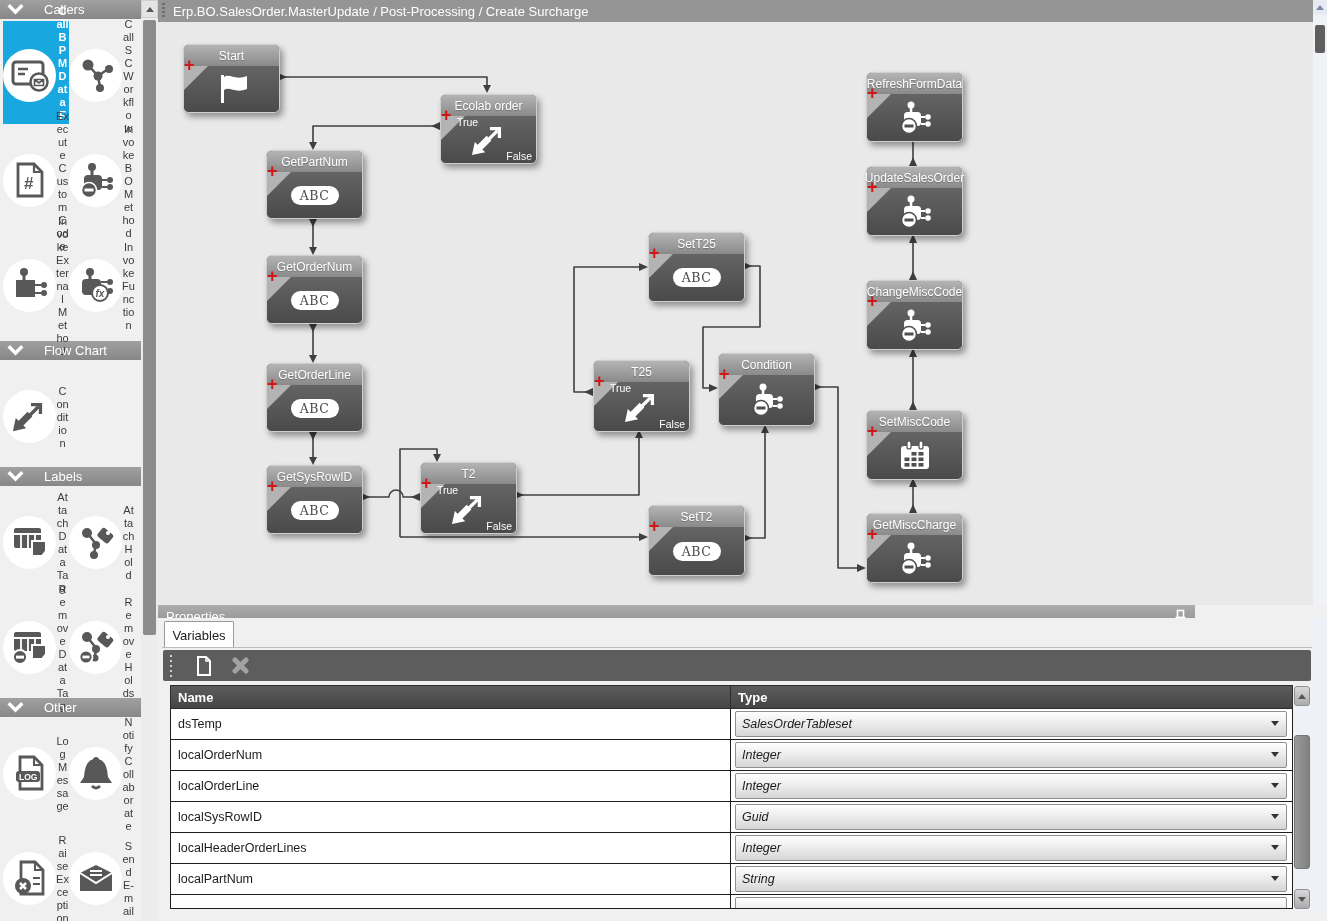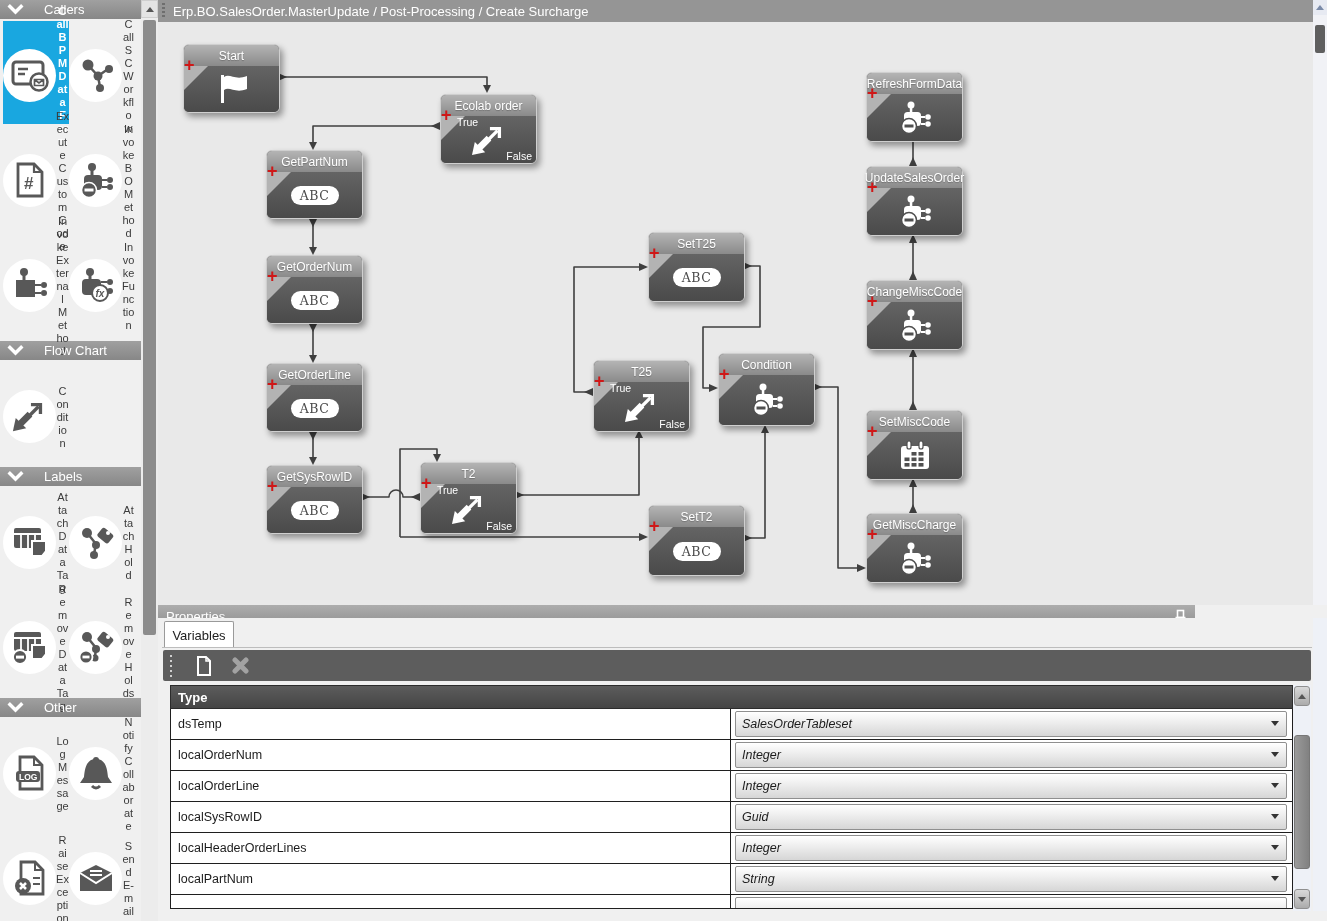--- a/index.html
+++ b/index.html
@@ -637,20 +637,21 @@
     </span>
     <span style="display:flex">
       <svg width="17" height="17" viewBox="0 0 17 17">
         <path d="M3 3 L14 14 M14 3 L3 14" stroke="#a2a2a2" stroke-width="5" stroke-linecap="round"></path>
       </svg>
     </span>
   </div>
 
   <div id="vtable">
     <div id="vhead">
+      <div class="hc1">Name</div>
       <div class="hc2">Type</div>
     </div>
     <div class="vrow">
       <div class="vname">dsTemp</div>
       <div class="vtype">
           <div class="dd">
             <span>SalesOrderTableset</span>
             <span class="caret"></span>
           </div>
         </div>

